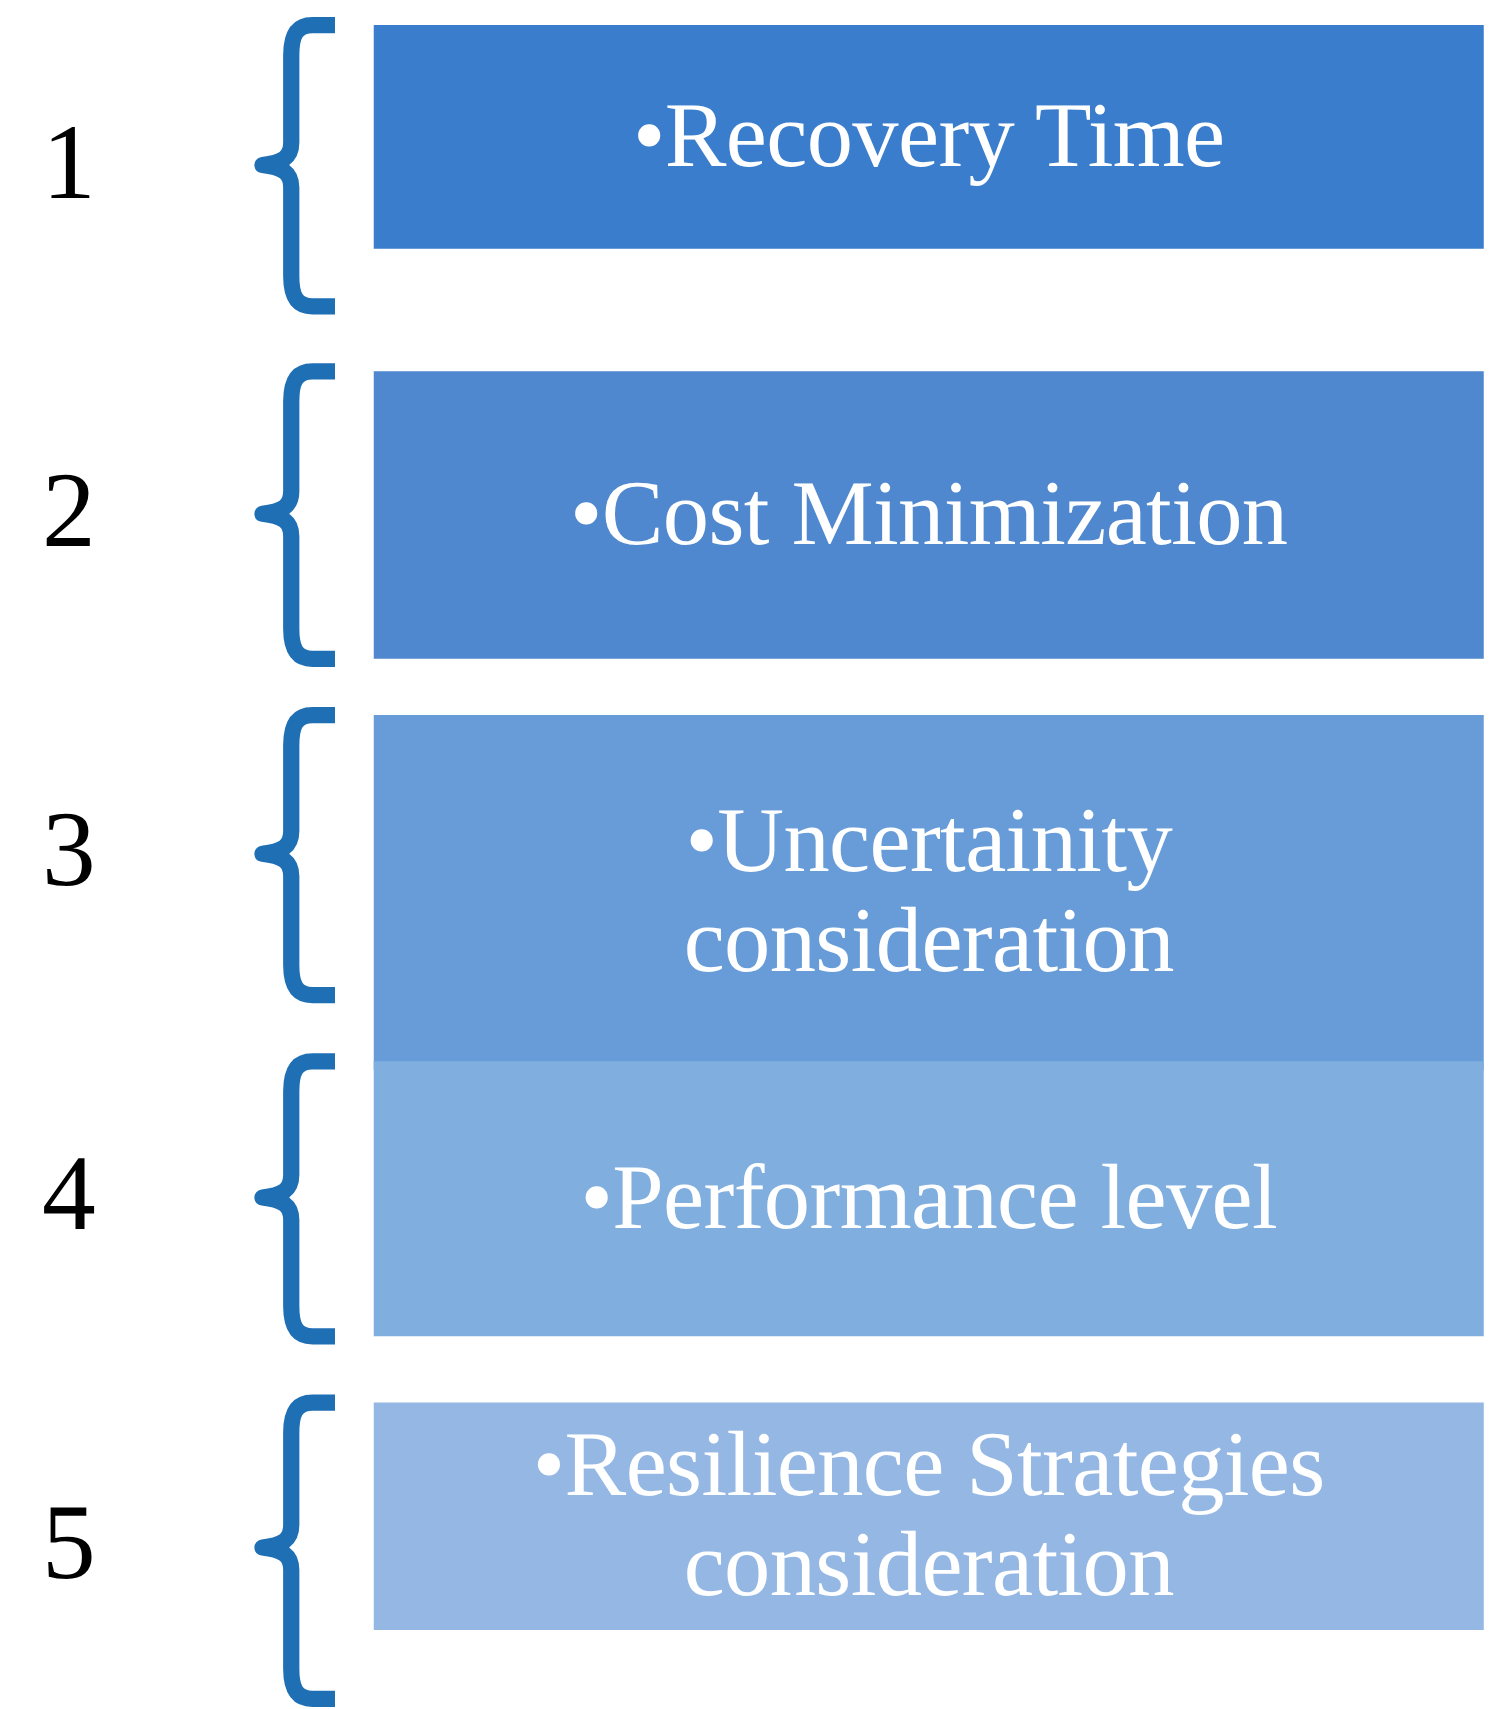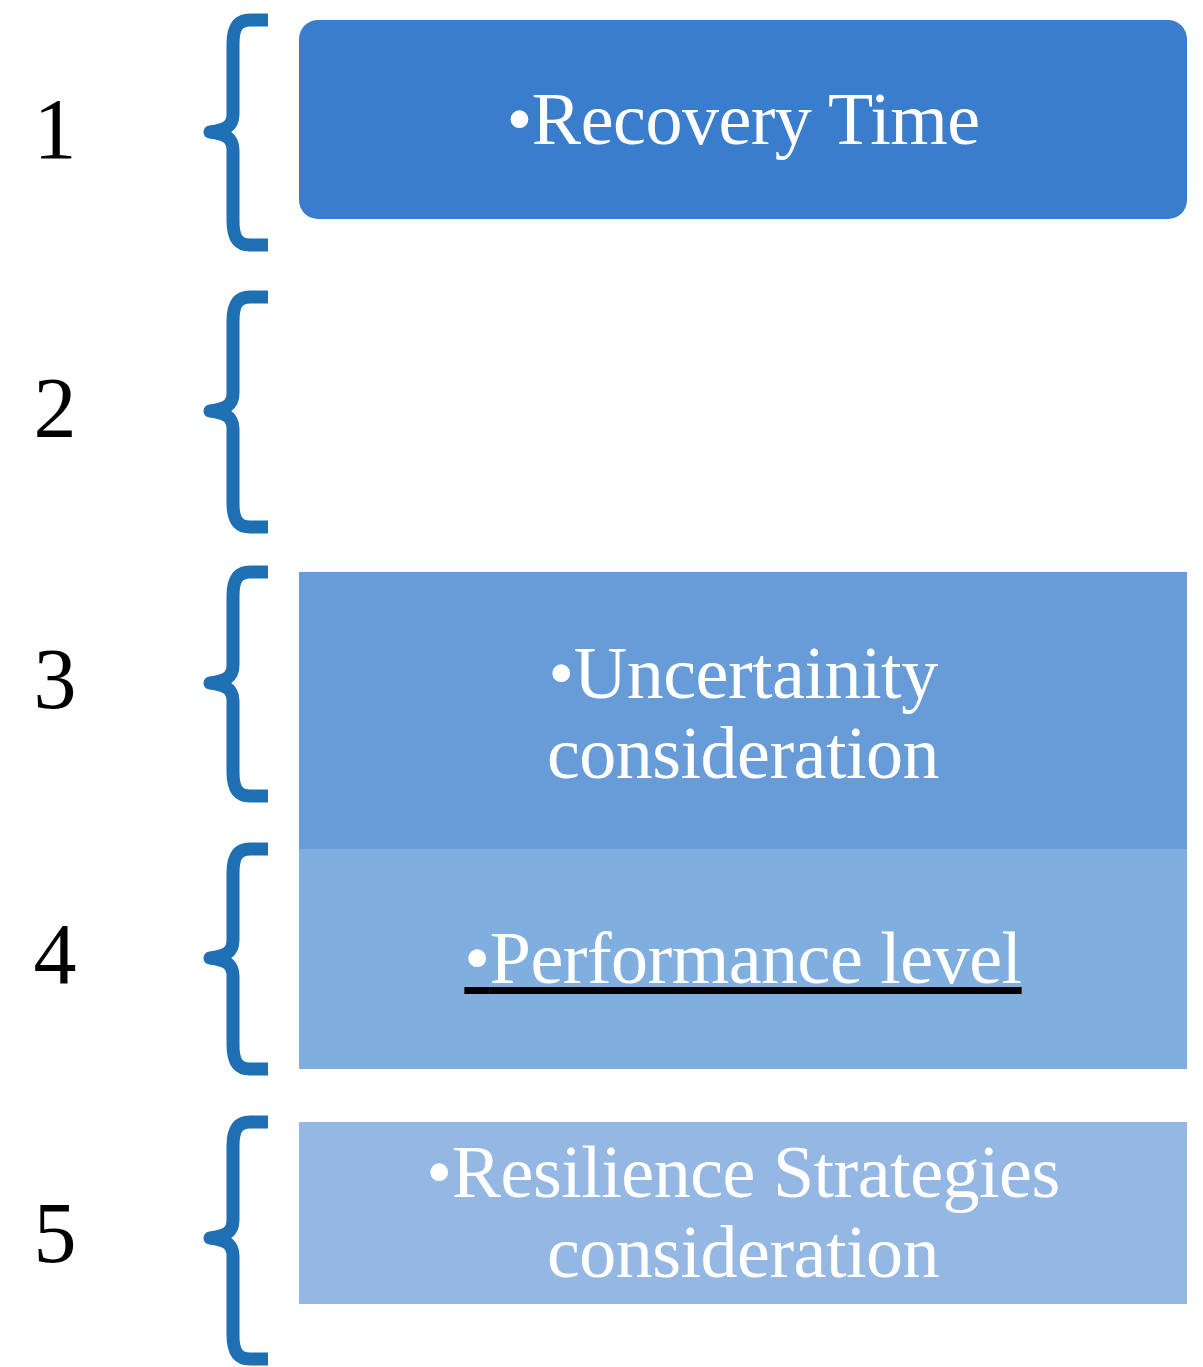--- a/index.html
+++ b/index.html
@@ -88,31 +88,34 @@
 
 <div id="diagram">
 
   <div class="row" style="top:20px;height:225px;">
     <div class="row-number" style="top:66px;">1</div>
     <div class="brace" style="top:-6px;height:237px;">
       <svg viewBox="0 0 78 237" preserveAspectRatio="none" aria-hidden="true">
         <path d="M 70 6 L 52 6 C 38 6 35 16 35 30 L 35 100 C 35 112 28 116 12 118 C 28 120 35 124 35 136 L 35 207 C 35 221 38 231 52 231 L 70 231" fill="none" stroke="#1F6FB5" stroke-width="13" stroke-linecap="butt" stroke-linejoin="round"></path>
       </svg>
     </div>
-    <div class="bar" style="top:0px;height:199px;background:#3A7DCC;border-radius:19px;">
+    <div class="bar" style="top:0px;height:179px;background:#3A7DCC;">
       <span class="bar-text"><span class="bullet-dot">•</span><span>Recovery Time</span></span>
     </div>
   </div>
 
   <div class="row" style="top:297px;height:230px;">
     <div class="row-number" style="top:68px;">2</div>
     <div class="brace" style="top:-6px;height:242px;">
       <svg viewBox="0 0 78 242" preserveAspectRatio="none" aria-hidden="true">
         <path d="M 70 6 L 52 6 C 38 6 35 16 35 30 L 35 102 C 35 114 28 118 12 120 C 28 122 35 126 35 138 L 35 212 C 35 226 38 236 52 236 L 70 236" fill="none" stroke="#1F6FB5" stroke-width="13" stroke-linecap="butt" stroke-linejoin="round"></path>
       </svg>
+    </div>
+    <div class="bar" style="top:0px;height:230px;background:#4F88CE;">
+      <span class="bar-text"><span class="bullet-dot">•</span><span>Cost Minimization</span></span>
     </div>
   </div>
 
   <div class="row" style="top:572px;height:224px;">
     <div class="row-number" style="top:64px;">3</div>
     <div class="brace" style="top:-6px;height:236px;">
       <svg viewBox="0 0 78 236" preserveAspectRatio="none" aria-hidden="true">
         <path d="M 70 6 L 52 6 C 38 6 35 16 35 30 L 35 99 C 35 111 28 115 12 117 C 28 119 35 123 35 135 L 35 206 C 35 220 38 230 52 230 L 70 230" fill="none" stroke="#1F6FB5" stroke-width="13" stroke-linecap="butt" stroke-linejoin="round"></path>
       </svg>
     </div>
@@ -121,21 +124,21 @@
     </div>
   </div>
 
   <div class="row" style="top:849px;height:220px;">
     <div class="row-number" style="top:62px;">4</div>
     <div class="brace" style="top:-6px;height:232px;">
       <svg viewBox="0 0 78 232" preserveAspectRatio="none" aria-hidden="true">
         <path d="M 70 6 L 52 6 C 38 6 35 16 35 30 L 35 97 C 35 109 28 113 12 115 C 28 117 35 121 35 133 L 35 202 C 35 216 38 226 52 226 L 70 226" fill="none" stroke="#1F6FB5" stroke-width="13" stroke-linecap="butt" stroke-linejoin="round"></path>
       </svg>
     </div>
-    <div class="bar" style="top:0px;height:220px;background:#80AEDF;text-decoration:underline;">
+    <div class="bar" style="top:0px;height:220px;background:#80AEDF;">
       <span class="bar-text"><span class="bullet-dot">•</span><span>Performance level</span></span>
     </div>
   </div>
 
   <div class="row" style="top:1122px;height:231px;">
     <div class="row-number" style="top:68px;">5</div>
     <div class="brace" style="top:-6px;height:251px;">
       <svg viewBox="0 0 78 251" preserveAspectRatio="none" aria-hidden="true">
         <path d="M 70 6 L 52 6 C 38 6 35 16 35 30 L 35 104 C 35 116 28 120 12 122 C 28 124 35 128 35 140 L 35 219 C 35 233 38 243 52 243 L 70 243" fill="none" stroke="#1F6FB5" stroke-width="13" stroke-linecap="butt" stroke-linejoin="round"></path>
       </svg>

